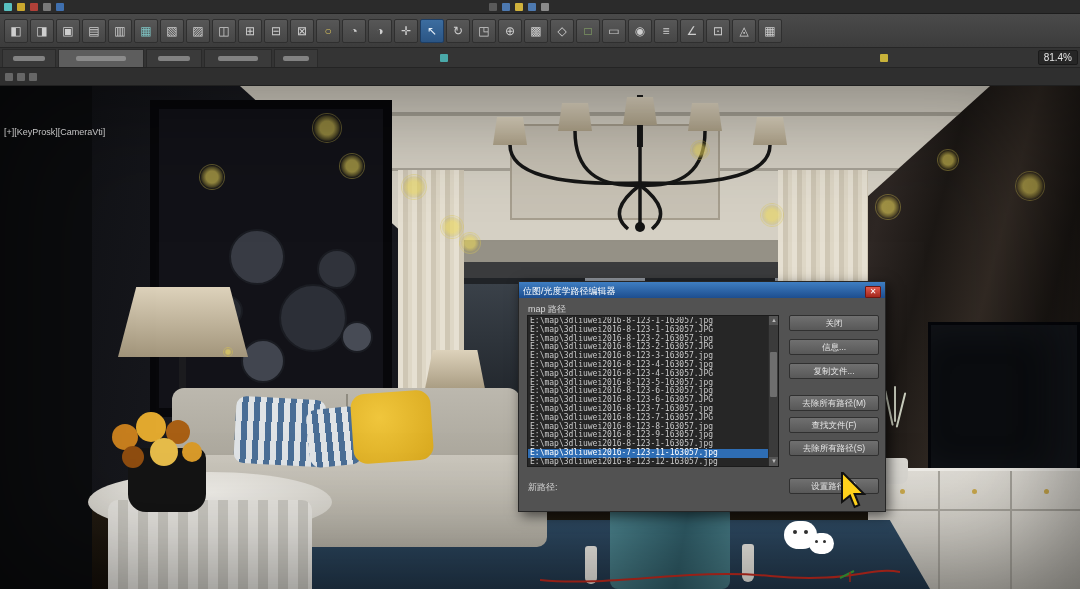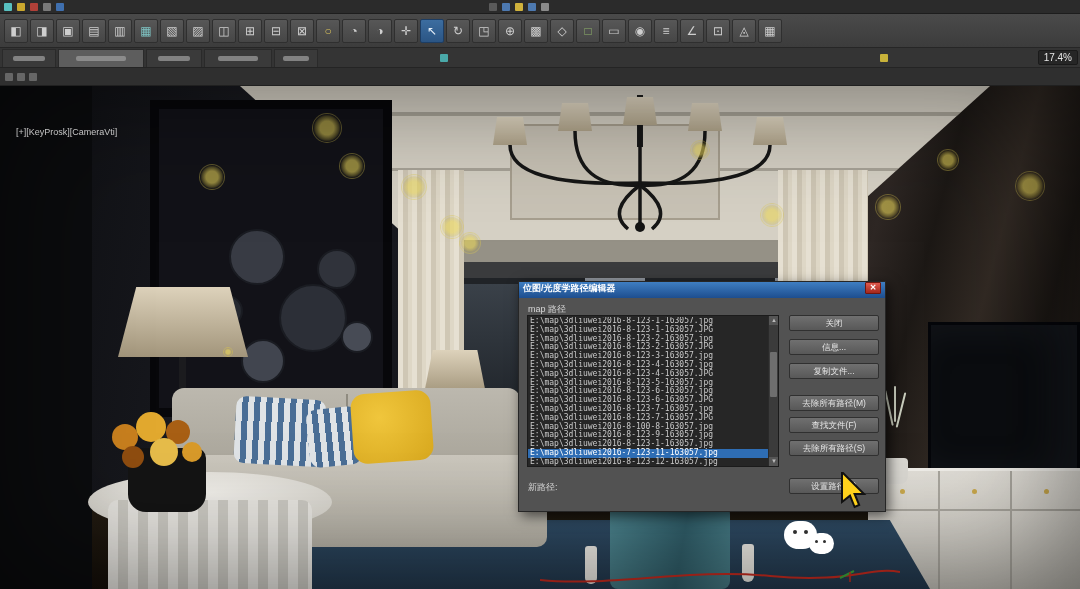--- a/index.html
+++ b/index.html
@@ -28,21 +28,21 @@
     border:1px solid #1a1a1a;padding:1px 5px;border-radius:2px}
   .subrow{position:absolute;left:0;top:68px;width:1080px;height:18px;background:#2f2f2f;
     display:flex;align-items:center;gap:4px;padding:0 5px;border-bottom:1px solid #202020}
 
   
   .viewport{position:absolute;left:0;top:86px;width:1080px;height:503px;overflow:hidden;
     background:#101114}
   .viewport:after{content:"";position:absolute;inset:0;pointer-events:none;z-index:15;
     box-shadow:inset 0 0 130px rgba(0,0,0,.55)}
   .abs{position:absolute}
-  .vp-label{position:absolute;left:16px;top:41px;z-index:20;color:#c4c4c4;font-size:9px}
+  .vp-label{position:absolute;left:4px;top:41px;z-index:20;color:#c4c4c4;font-size:9px}
 
   .backwall{left:435px;top:104px;width:360px;height:330px;
     background:linear-gradient(#9aa0a8,#6e737b);z-index:1}
   .valance{left:428px;top:174px;width:374px;height:18px;background:#3a3b3d;z-index:2}
   .window{top:192px;width:130px;height:120px;border:6px solid #202327;
     background:linear-gradient(#3a4149,#23282e);z-index:2}
   .window .mull{position:absolute;left:50%;top:0;width:3px;height:100%;background:#15181b}
   .ceiling{left:240px;top:0;width:750px;height:176px;background:#d6d1c5;
     clip-path:polygon(0 0,100% 0,74% 100%,26% 100%);z-index:3}
   .ceil-stripe{position:absolute;left:0;width:100%;background:rgba(85,80,70,.35)}
@@ -90,22 +90,22 @@
     background:repeating-linear-gradient(90deg,#e5e3de 0 10px,#c9c7c0 10px 20px)}
   .vase{left:128px;top:362px;width:78px;height:64px;background:#141414;border-radius:10px 10px 18px 18px;z-index:12}
   .flower{position:absolute;border-radius:50%;z-index:12}
   .flare{position:absolute;border-radius:50%;z-index:9;
     background:radial-gradient(circle,rgba(235,215,90,.6) 0 35%,rgba(200,180,60,.28) 60%,rgba(200,180,60,0) 70%);
     border:1px solid rgba(220,200,80,.35)}
 
   
   .dlg{position:absolute;left:518px;top:281px;width:368px;height:231px;background:#525252;
     border:1px solid #262626;box-shadow:3px 4px 12px rgba(0,0,0,.6);z-index:50;font-size:9px}
-  .dlg-title{height:16px;background:linear-gradient(#3f7ec2,#1d4e8f);display:flex;align-items:flex-start;
-    padding:0 4px;color:#fff;font-weight:bold;font-size:9px}
+  .dlg-title{height:16px;background:linear-gradient(#3f7ec2,#1d4e8f);display:flex;align-items:flex-end;
+    padding:0 4px;color:#fff;font-weight:normal;font-size:9px}
   .dlg-close{margin-left:auto;width:16px;height:12px;background:linear-gradient(#e05a4e,#a3271c);
     border:1px solid #701710;color:#fff;font-size:8px;line-height:10px;text-align:center;border-radius:1px}
   .dlg-label{position:absolute;left:9px;top:21px;color:#d6d6d6}
   .file-list{position:absolute;left:8px;top:33px;width:252px;height:152px;background:#262626;
     border:1px solid #1b1b1b;overflow:hidden}
   .rows{position:absolute;left:0;top:1px;right:10px;bottom:0;overflow:hidden}
   .file-row{font:8px "DejaVu Sans Mono",monospace;color:#c9c9c9;line-height:8.8px;
     white-space:nowrap;padding-left:2px}
   .file-row.sel{background:#2e6db4;color:#fff}
   .scrollbar{position:absolute;right:0;top:0;bottom:0;width:10px;background:#3b3b3b;border-left:1px solid #2a2a2a}
@@ -196,21 +196,21 @@
         <span class="tbar"></span>
       </div>
     <div class="rtab" style="width:68px">
         <span class="tbar"></span>
       </div>
     <div class="rtab" style="width:44px">
         <span class="tbar"></span>
       </div>
     <span class="chip" style="background:#4aa9a9;margin-left:120px"></span>
     <span class="chip" style="background:#c8b23a;margin-left:430px"></span>
-    <span class="zoom-chip">17.4%</span>
+    <span class="zoom-chip">81.4%</span>
   </div>
 
   <div class="subrow">
     <span class="chip" style="background:#666"></span>
     <span class="chip" style="background:#666"></span>
     <span class="chip" style="background:#666"></span>
   </div>
 
   <div class="viewport">
 
@@ -357,21 +357,21 @@
           <div class="file-row">E:\map\3dliuwei2016-8-123-2-163057.jpg</div>
           <div class="file-row">E:\map\3dliuwei2016-8-123-2-163057.JPG</div>
           <div class="file-row">E:\map\3dliuwei2016-8-123-3-163057.jpg</div>
           <div class="file-row">E:\map\3dliuwei2016-8-123-4-163057.jpg</div>
           <div class="file-row">E:\map\3dliuwei2016-8-123-4-163057.JPG</div>
           <div class="file-row">E:\map\3dliuwei2016-8-123-5-163057.jpg</div>
           <div class="file-row">E:\map\3dliuwei2016-8-123-6-163057.jpg</div>
           <div class="file-row">E:\map\3dliuwei2016-8-123-6-163057.JPG</div>
           <div class="file-row">E:\map\3dliuwei2016-8-123-7-163057.jpg</div>
           <div class="file-row">E:\map\3dliuwei2016-8-123-7-163057.JPG</div>
-          <div class="file-row">E:\map\3dliuwei2016-8-100-8-163057.jpg</div>
+          <div class="file-row">E:\map\3dliuwei2016-8-123-8-163057.jpg</div>
           <div class="file-row">E:\map\3dliuwei2016-8-123-9-163057.jpg</div>
           <div class="file-row">E:\map\3dliuwei2016-8-123-1-163057.jpg</div>
           <div class="file-row sel">E:\map\3dliuwei2016-7-123-11-163057.jpg</div>
           <div class="file-row">E:\map\3dliuwei2016-8-123-12-163057.jpg</div>
         </div>
       <div class="scrollbar">
         <span class="sb-btn" style="top:0">▲</span>
         <span class="sb-btn" style="bottom:0">▼</span>
         <span class="sb-thumb"></span>
       </div>

